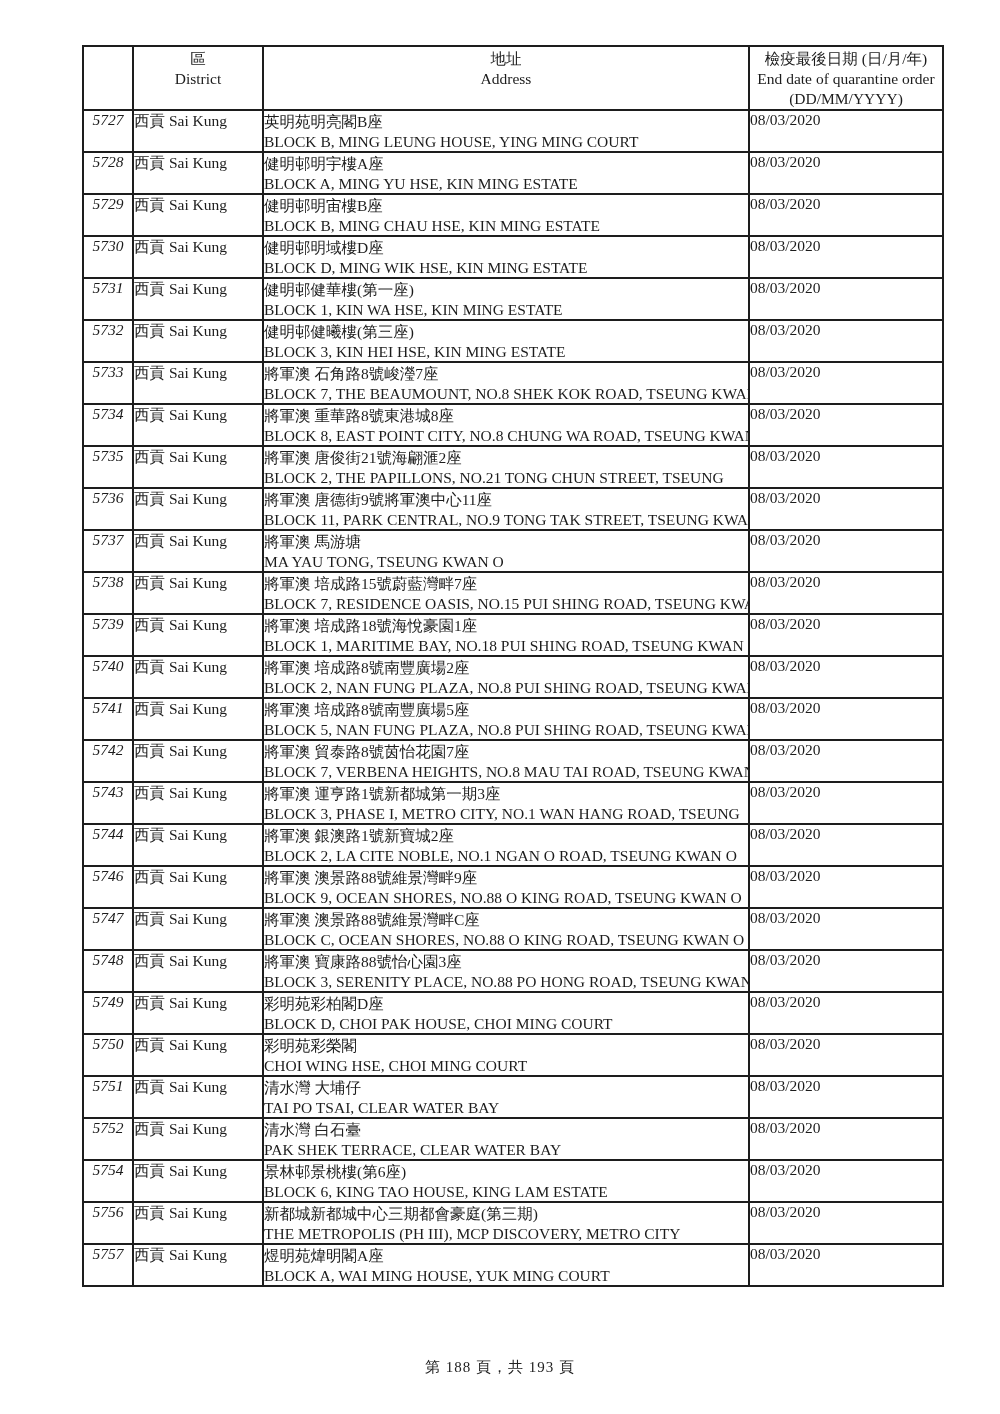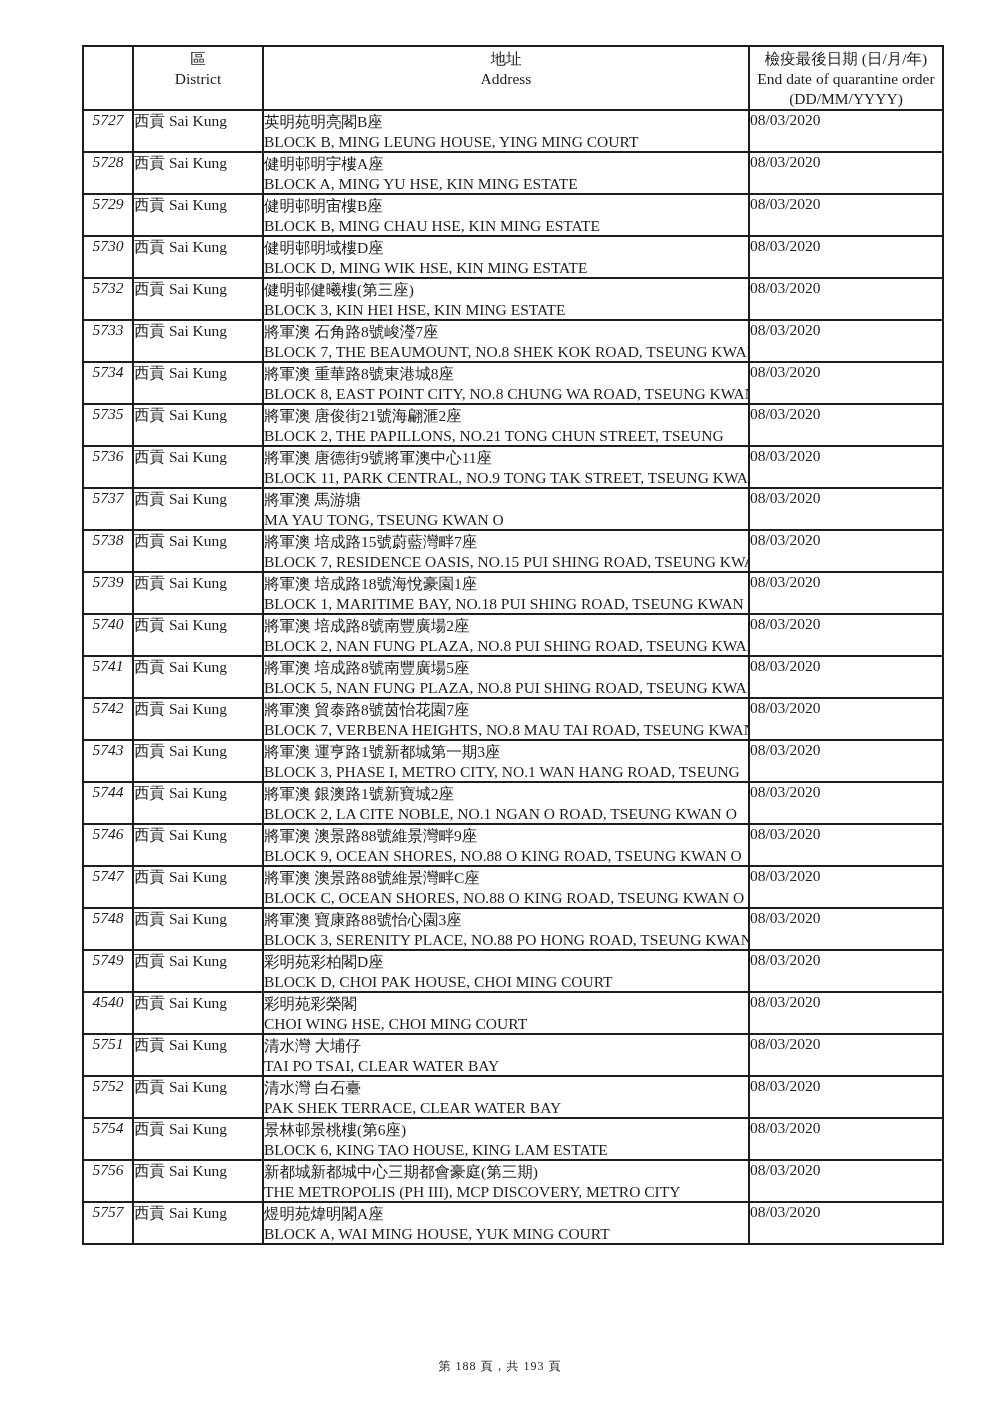--- a/index.html
+++ b/index.html
@@ -36,21 +36,21 @@
   .c-num  { text-align:center; padding-top:2px;font-style:italic; }
   .c-dist { padding-left:5px;  padding-top:2px; }
   .c-addr { padding-left:5px;  white-space:nowrap; }
   .c-addr .zh { line-height:20px; padding-top:1px; }
   .c-addr .en { line-height:19px; }
   .c-date { text-align:left; padding-top:2px; }
 
   .footer {
     position:absolute; left:0; top:1358px; width:1000px;
     text-align:center;
-    font-size:12px;
+    font-size:15px;
     color:#222;
     letter-spacing:1px;
   }
 </style>
 </head>
 <body>
 
 <div class="page">
 
   <table class="qtable">
@@ -109,20 +109,29 @@
         <tr>
           <td class="c-num">5730</td>
           <td class="c-dist">西貢 Sai Kung</td>
           <td class="c-addr">
             <div class="zh">健明邨明域樓D座</div>
             <div class="en">BLOCK D, MING WIK HSE, KIN MING ESTATE</div>
           </td>
           <td class="c-date">08/03/2020</td>
         </tr>
         <tr>
+          <td class="c-num">5731</td>
+          <td class="c-dist">西貢 Sai Kung</td>
+          <td class="c-addr">
+            <div class="zh">健明邨健華樓(第一座)</div>
+            <div class="en">BLOCK 1, KIN WA HSE, KIN MING ESTATE</div>
+          </td>
+          <td class="c-date">08/03/2020</td>
+        </tr>
+        <tr>
           <td class="c-num">5732</td>
           <td class="c-dist">西貢 Sai Kung</td>
           <td class="c-addr">
             <div class="zh">健明邨健曦樓(第三座)</div>
             <div class="en">BLOCK 3, KIN HEI HSE, KIN MING ESTATE</div>
           </td>
           <td class="c-date">08/03/2020</td>
         </tr>
         <tr>
           <td class="c-num">5733</td>
@@ -262,21 +271,21 @@
         <tr>
           <td class="c-num">5749</td>
           <td class="c-dist">西貢 Sai Kung</td>
           <td class="c-addr">
             <div class="zh">彩明苑彩柏閣D座</div>
             <div class="en">BLOCK D, CHOI PAK HOUSE, CHOI MING COURT</div>
           </td>
           <td class="c-date">08/03/2020</td>
         </tr>
         <tr>
-          <td class="c-num">4540</td>
+          <td class="c-num">5750</td>
           <td class="c-dist">西貢 Sai Kung</td>
           <td class="c-addr">
             <div class="zh">彩明苑彩榮閣</div>
             <div class="en">CHOI WING HSE, CHOI MING COURT</div>
           </td>
           <td class="c-date">08/03/2020</td>
         </tr>
         <tr>
           <td class="c-num">5751</td>
           <td class="c-dist">西貢 Sai Kung</td>

